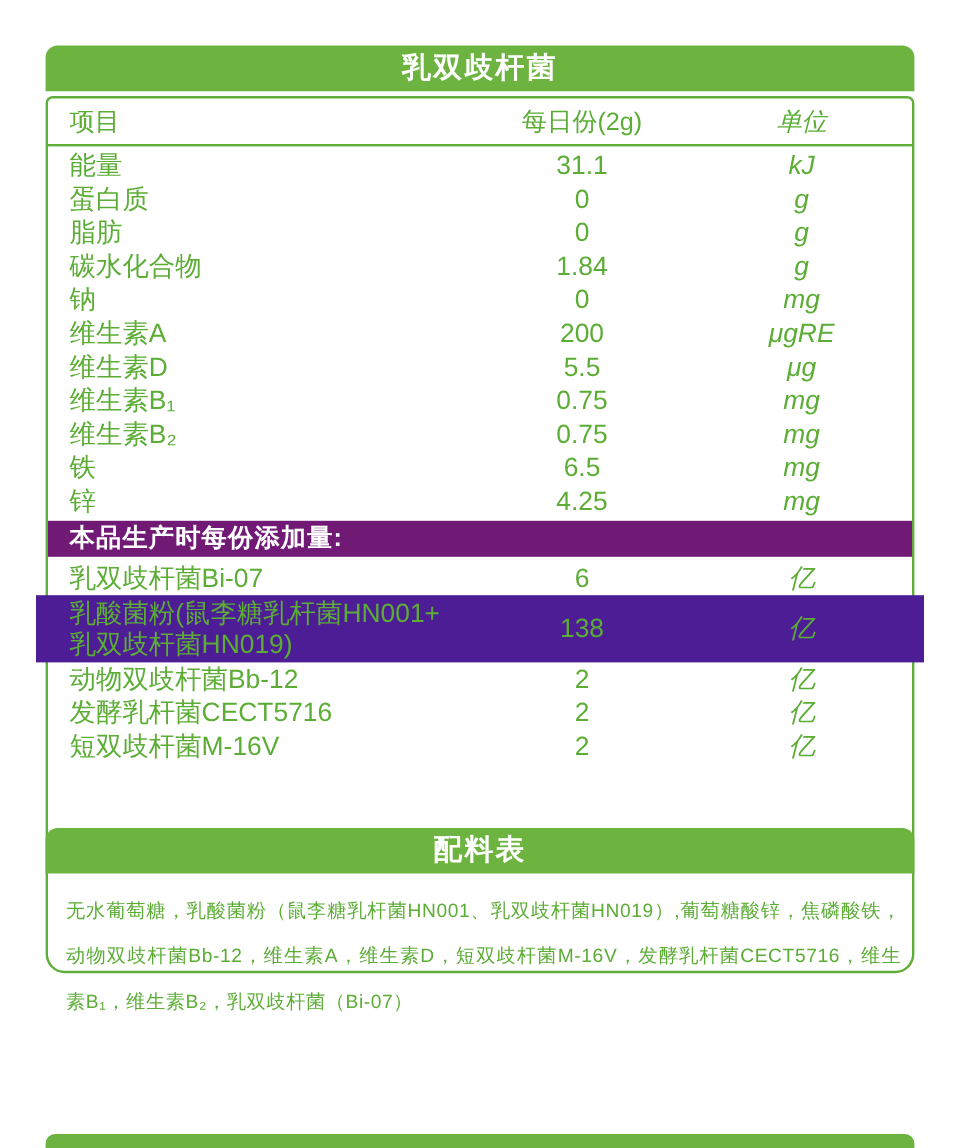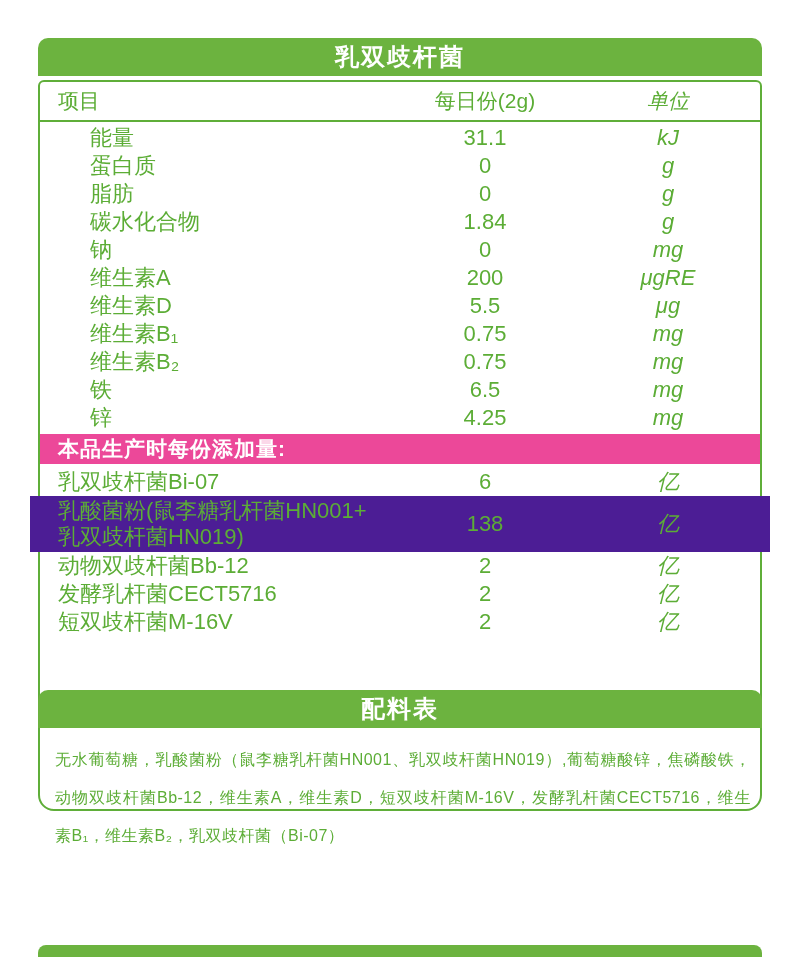--- a/index.html
+++ b/index.html
@@ -25,25 +25,25 @@
     color:#5cad36;
   }
   .trow{display:flex;align-items:center;padding-right:24px;}
   .thead{
     height:38px;font-size:21px;
     border-bottom:2px solid #5fae39;
   }
   .cell-item{flex:1;padding-left:18px;text-align:left;white-space:nowrap;}
   .cell-val{width:230px;text-align:center;}
   .cell-unit{width:136px;text-align:center;font-style:italic;}
-  .nrow{height:28px;font-size:22px;padding-left:32px;}
+  .nrow{height:28px;font-size:22px;}
   #tbody{padding-top:2px;}
   #additives-banner{
     margin-top:2px;height:30px;line-height:30px;
-    background:#ec4899;color:#ffffff;
+    background:#701a75;color:#ffffff;
     font-size:21px;font-weight:bold;padding-left:18px;
     letter-spacing:1px;
   }
   #additive-rows{padding-top:4px;}
   .arow{font-size:22px;}
   .arow.plain{height:28px;}
   .arow.highlight{
     background:#4c1d95;
     margin:0 -10px;
     padding:2px 34px 2px 0;

